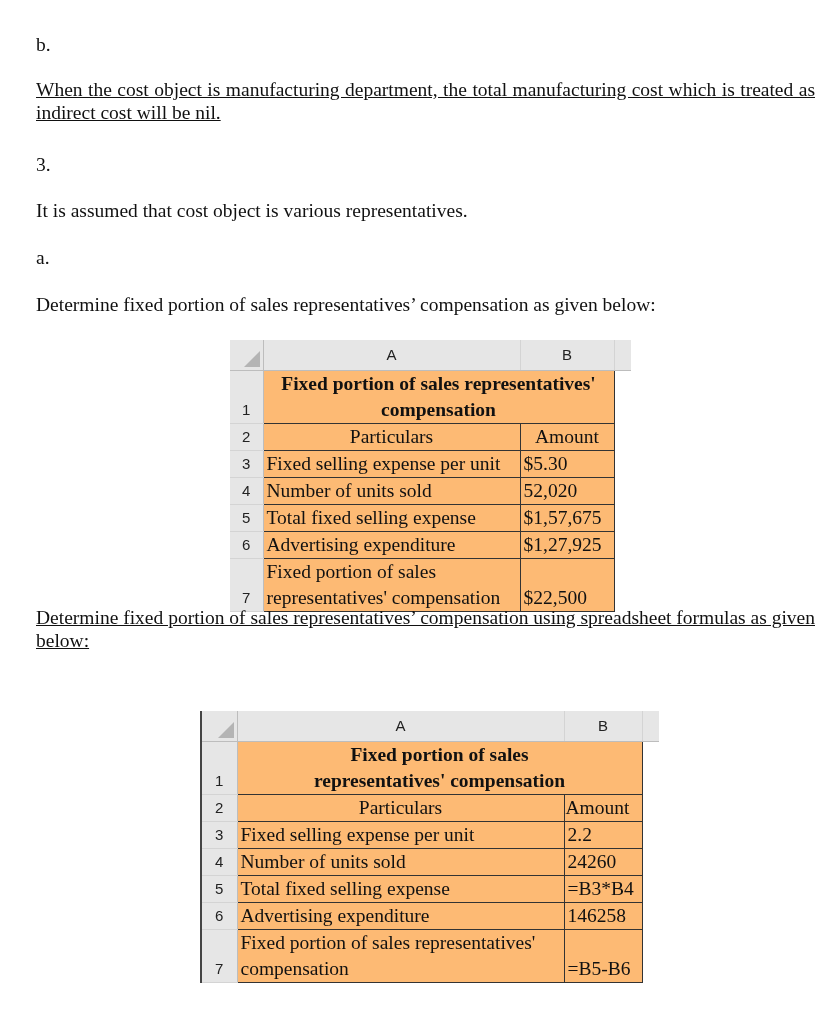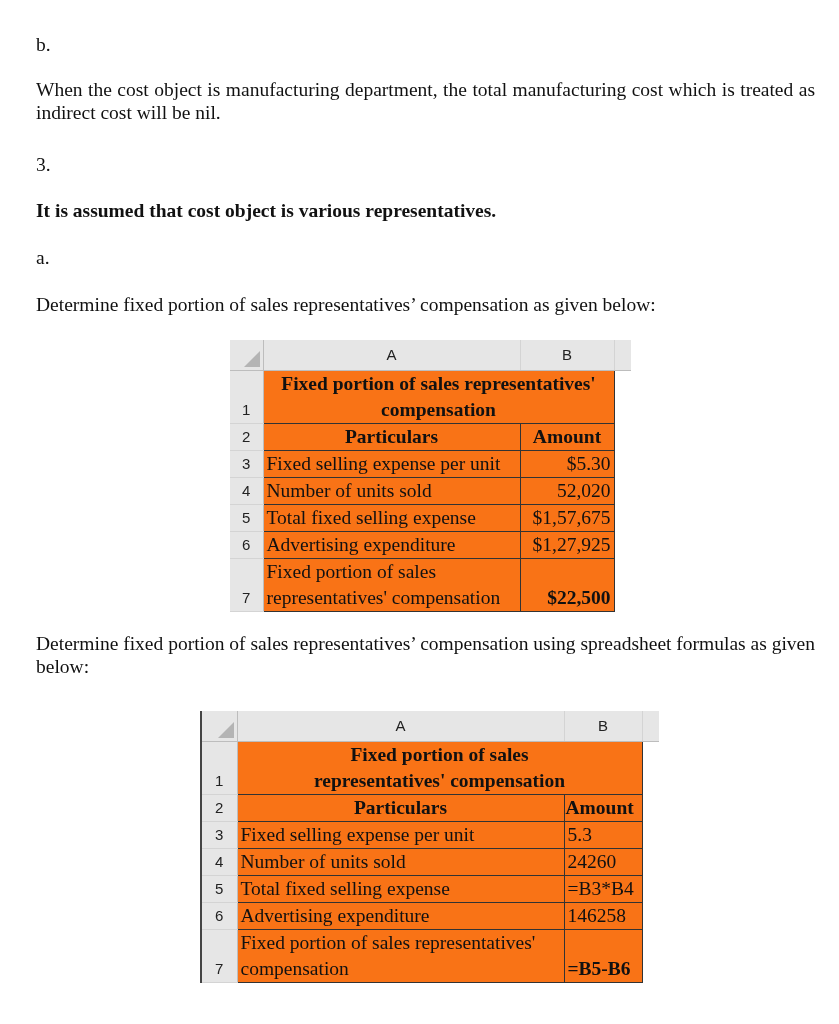--- a/index.html
+++ b/index.html
@@ -1,48 +1,48 @@
 <!DOCTYPE html>
 <html><head>
 <meta charset="utf-8">
 <style>
   html, body { margin: 0; padding: 0; background: #ffffff; }
   body { width: 839px; height: 1024px; position: relative; overflow: hidden;
          font-family: "Liberation Serif", "DejaVu Serif", serif; color: #111; }
   .p { position: absolute; left: 36px; font-size: 19.5px; line-height: 23px; margin: 0; }
-  .just { width: 779px; text-align: justify; text-align-last: left; }
+  .just { width: 779px; text-align: justify; text-align-last: left; text-decoration: underline; }
 
   .sheet { position: absolute; border-collapse: collapse; table-layout: fixed;
            font-family: "Liberation Serif", "DejaVu Serif", serif; font-size: 19.5px; color: #111; }
   .sheet td { padding: 0 3px; line-height: 26px; height: 26px; vertical-align: bottom; white-space: nowrap; }
   .sheet .colhdr { background: #e6e6e6; font-family: "Liberation Sans", "DejaVu Sans", sans-serif;
                    font-size: 15px; text-align: center; color: #222; height: 30px; line-height: 30px;
                    border-right: 1px solid #d4d4d4; border-bottom: 1px solid #bdbdbd; padding: 0; vertical-align: middle; }
   .sheet .corner { background: #e6e6e6; border-right: 1px solid #bdbdbd; border-bottom: 1px solid #bdbdbd; position: relative; padding: 0; }
   .sheet .corner .tri { position: absolute; right: 3px; bottom: 3px; width: 0; height: 0;
                         border-left: 16px solid transparent; border-bottom: 16px solid #b4b4b4; }
   .sheet .rowhdr { background: #e6e6e6; font-family: "Liberation Sans", "DejaVu Sans", sans-serif;
                    font-size: 15px; text-align: center; color: #222; border-bottom: 1px solid #d4d4d4;
                    border-right: 1px solid #bdbdbd; padding: 0; }
-  .sheet .cell { border: 1.5px solid #333; background: #f97316; }
+  .sheet .cell { border: 1.5px solid #333; background: #fdba74; }
   .sheet .title { text-align: center; font-weight: bold; white-space: normal; line-height: 26px; vertical-align: middle; }
-  .sheet .bold { font-weight: bold; margin-left: 29px; }
+  .sheet .bold { font-weight: normal; margin-left: 29px; }
   .sheet .center { text-align: center; }
-  .sheet .right { text-align: right; }
+  .sheet .right { text-align: left; }
   .sheet .wrap { white-space: normal; }
   .sheet .edge { width: 10px; border: none; background: transparent; }
   .t2 { border-left: 2px solid #444; }
 </style>
 </head>
 <body>
 
 <p class="p" style="top:33px;">b.</p>
 <p class="p just" style="top:78px;">When the cost object is manufacturing department, the total manufacturing cost which is treated as indirect cost will be nil.</p>
 <p class="p" style="top:153px;">3.</p>
-<p class="p" style="top:199px;font-weight:bold;">It is assumed that cost object is various representatives.</p>
+<p class="p" style="top:199px;">It is assumed that cost object is various representatives.</p>
 <p class="p" style="top:246px;">a.</p>
 <p class="p" style="top:293px;">Determine fixed portion of sales representatives’ compensation as given below:</p>
 
 <table class="sheet" style="left:230px; top:340px;">
   <colgroup>
       <col style="width:33px">
       <col style="width:257px">
       <col style="width:94px">
       <col style="width:10px">
     </colgroup>
@@ -92,21 +92,21 @@
   </tr>
   <tr>
     <td class="rowhdr" style="height:52px;">7</td>
     <td class="cell wrap" style="height:52px;">Fixed portion of sales representatives' compensation</td>
     <td class="cell right bold" style="height:52px;">$22,500</td>
     <td class="edge"></td>
   </tr>
 </tbody>
   </table>
 
-<p class="p just" style="top:632px;">Determine fixed portion of sales representatives’ compensation using spreadsheet formulas as given below:</p>
+<p class="p just" style="top:606px;">Determine fixed portion of sales representatives’ compensation using spreadsheet formulas as given below:</p>
 
 <table class="sheet t2" style="left:200px; top:711px;">
   <colgroup>
       <col style="width:36px">
       <col style="width:327px">
       <col style="width:78px">
       <col style="width:10px">
     </colgroup>
   <tbody>
       <tr>
@@ -124,21 +124,21 @@
   </tr>
   <tr>
     <td class="rowhdr">2</td>
     <td class="cell bold center">Particulars</td>
     <td class="cell bold" style="padding:0 1px;">Amount</td>
     <td class="edge"></td>
   </tr>
   <tr>
     <td class="rowhdr">3</td>
     <td class="cell">Fixed selling expense per unit</td>
-    <td class="cell">5.3</td>
+    <td class="cell">2.2</td>
     <td class="edge"></td>
   </tr>
   <tr>
     <td class="rowhdr">4</td>
     <td class="cell">Number of units sold</td>
     <td class="cell">24260</td>
     <td class="edge"></td>
   </tr>
   <tr>
     <td class="rowhdr">5</td>

